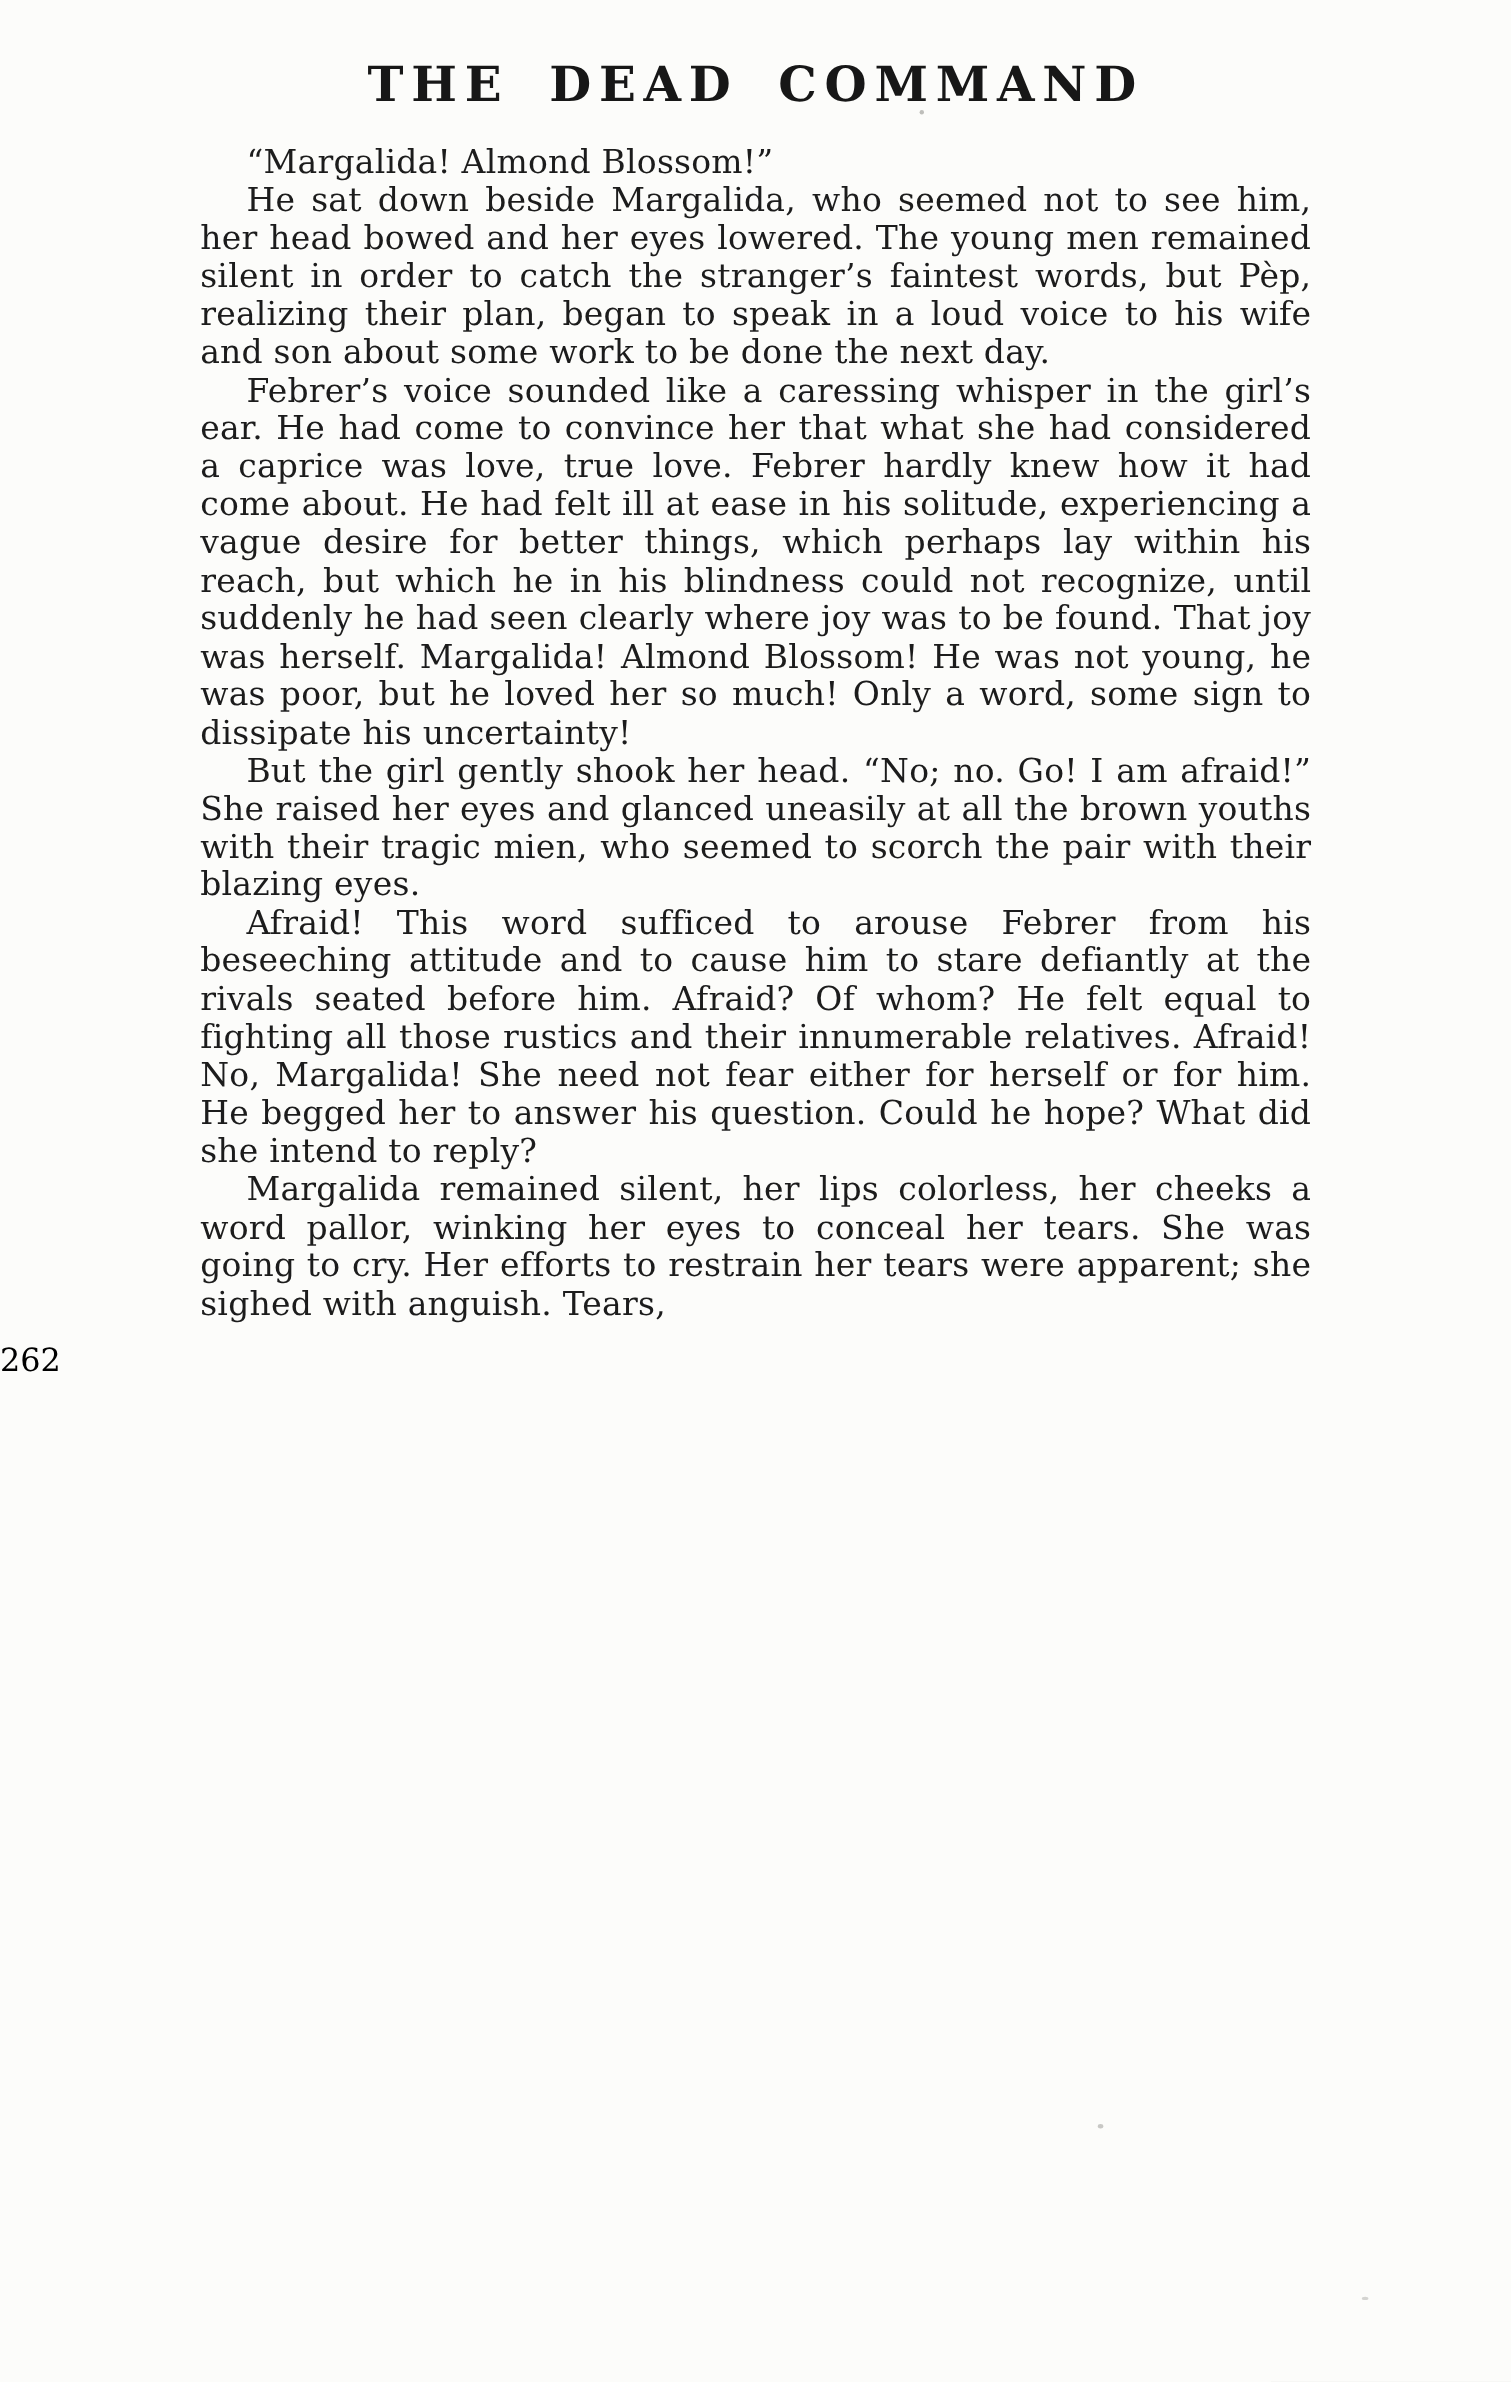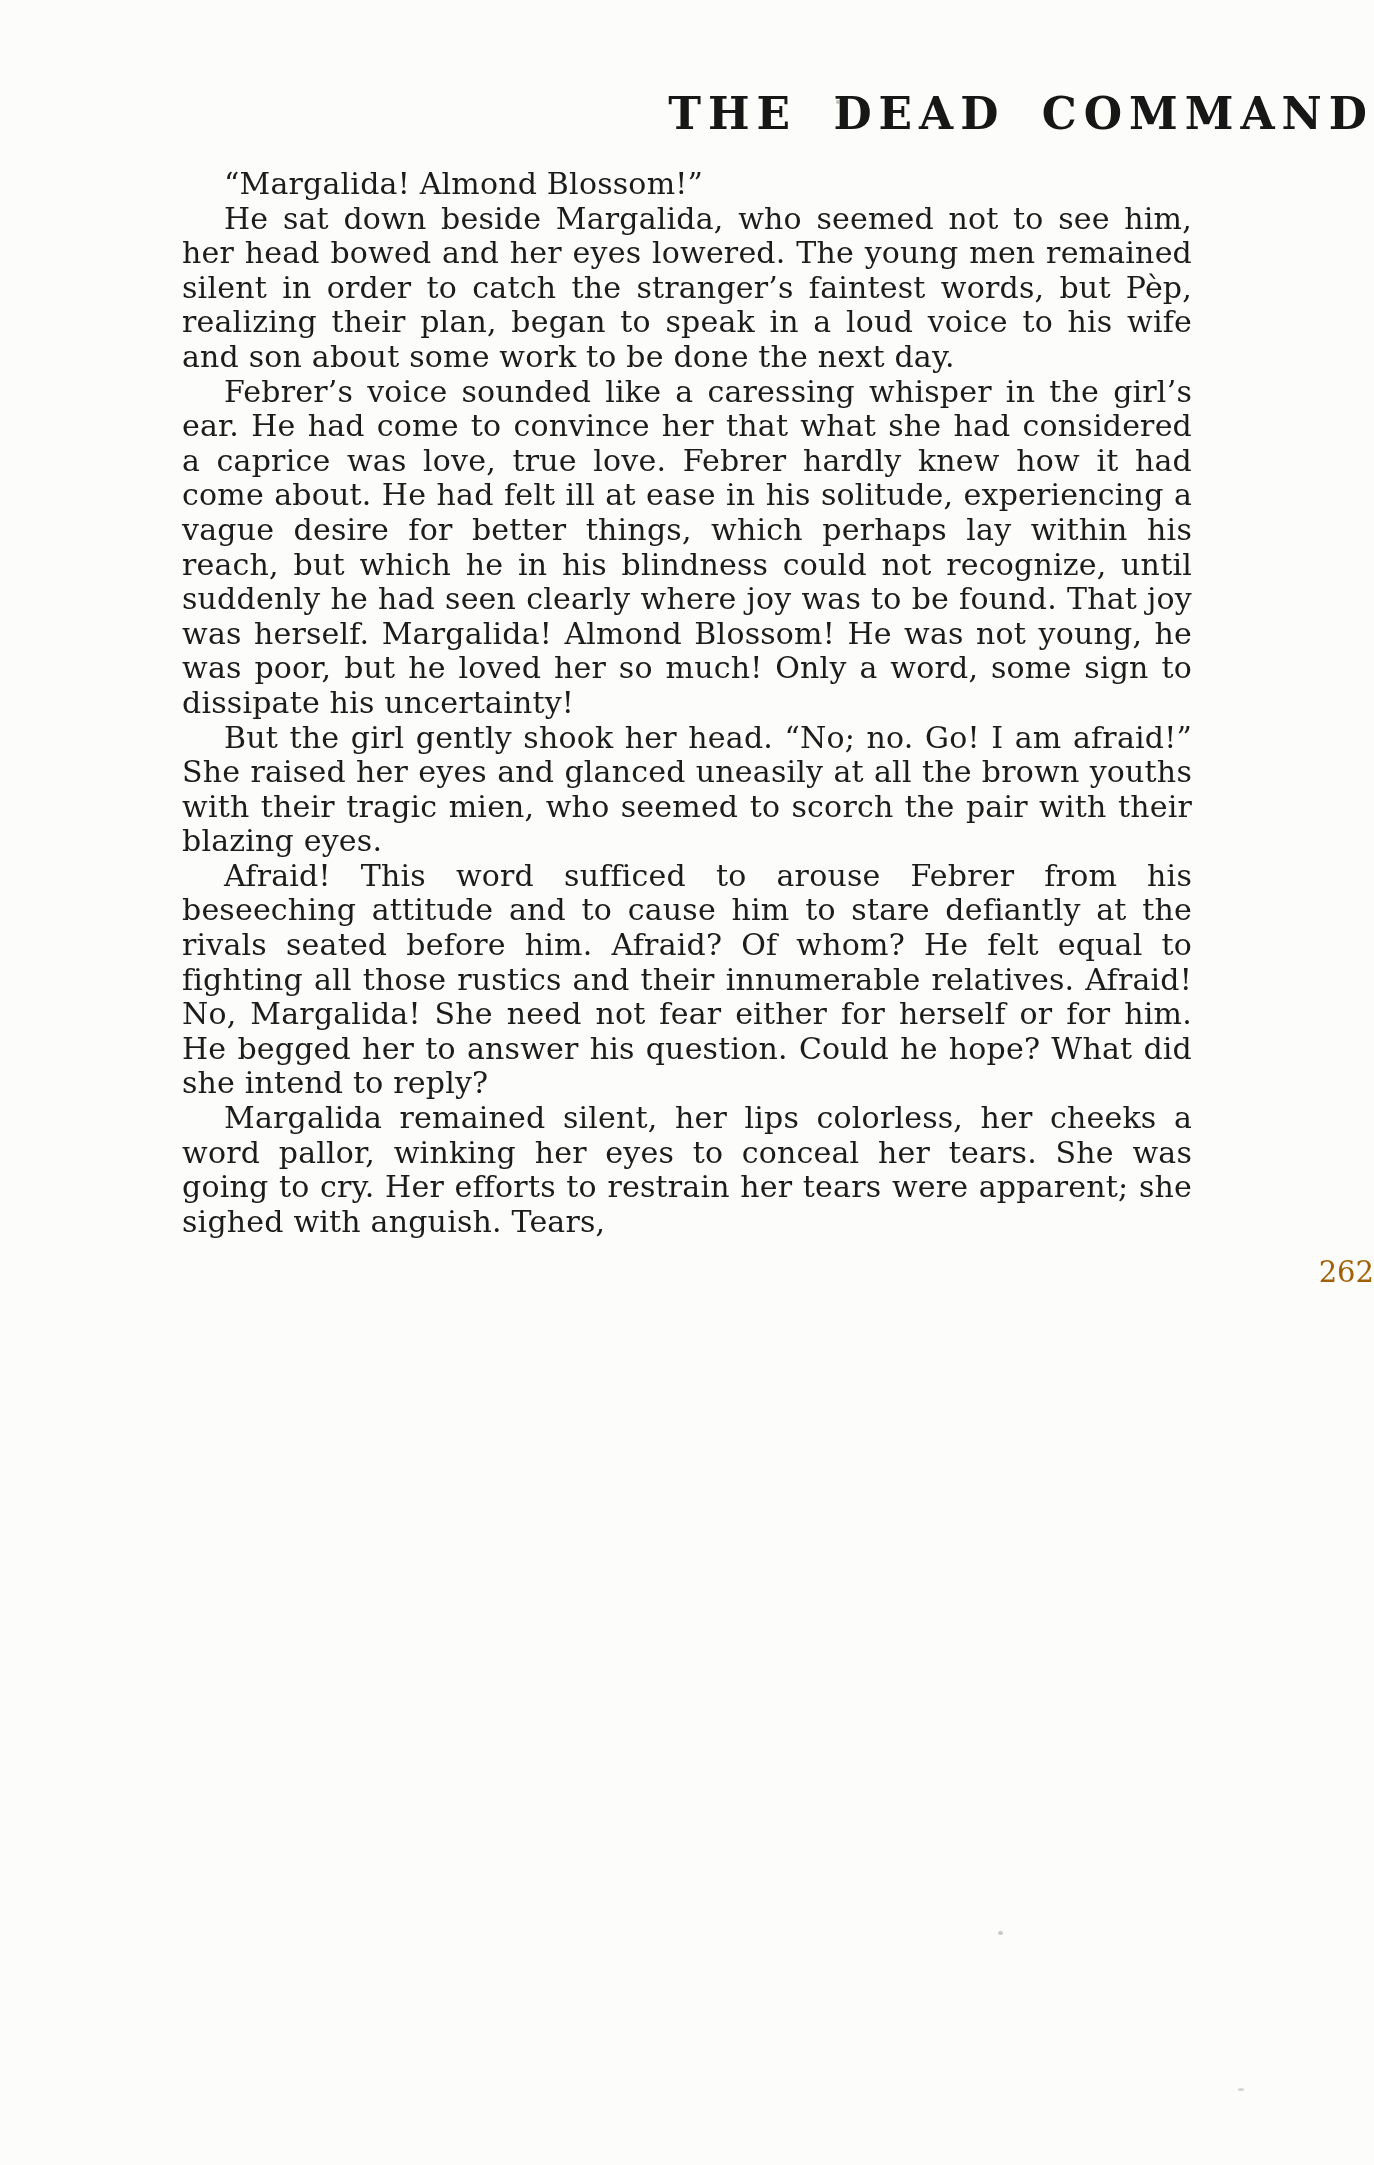--- a/index.html
+++ b/index.html
@@ -15,45 +15,45 @@
     width: 1374px;
     height: 2165px;
     margin: 0 auto;
     background: #fcfcfa;
     color: #1c1c1c;
     overflow: hidden;
     box-sizing: border-box;
   }
   .title {
     margin: 0;
-    padding-top: 88px;
-    text-align: right;
+    padding-top: 52px;
+    text-align: center;
     font-size: 44px;
     font-weight: bold;
     letter-spacing: 7px;
     word-spacing: 14px;
     color: #171717;
   }
   .text-block {
     width: 1010px;
     margin: 28px auto 0 auto;
     font-size: 30px;
     line-height: 34.6px;
     text-align: justify;
     letter-spacing: 0.2px;
   }
   .para {
     margin: 0;
     text-indent: 42px;
   }
   .page-number {
     margin-top: 16px;
-    text-align: right;
+    text-align: left;
     font-size: 29px;
-    color: #a16207;
+    color: #000000;
   }
   .speck {
     position: absolute;
     border-radius: 50%;
     background: #8a8a85;
   }
   .speck.s1 { left: 836px; top: 100px;  width: 4px; height: 4px; opacity: .55; }
   .speck.s2 { left: 998px; top: 1931px; width: 5px; height: 4px; opacity: .45; }
   .speck.s3 { left: 1238px; top: 2088px; width: 6px; height: 3px; opacity: .35; }
 </style>

